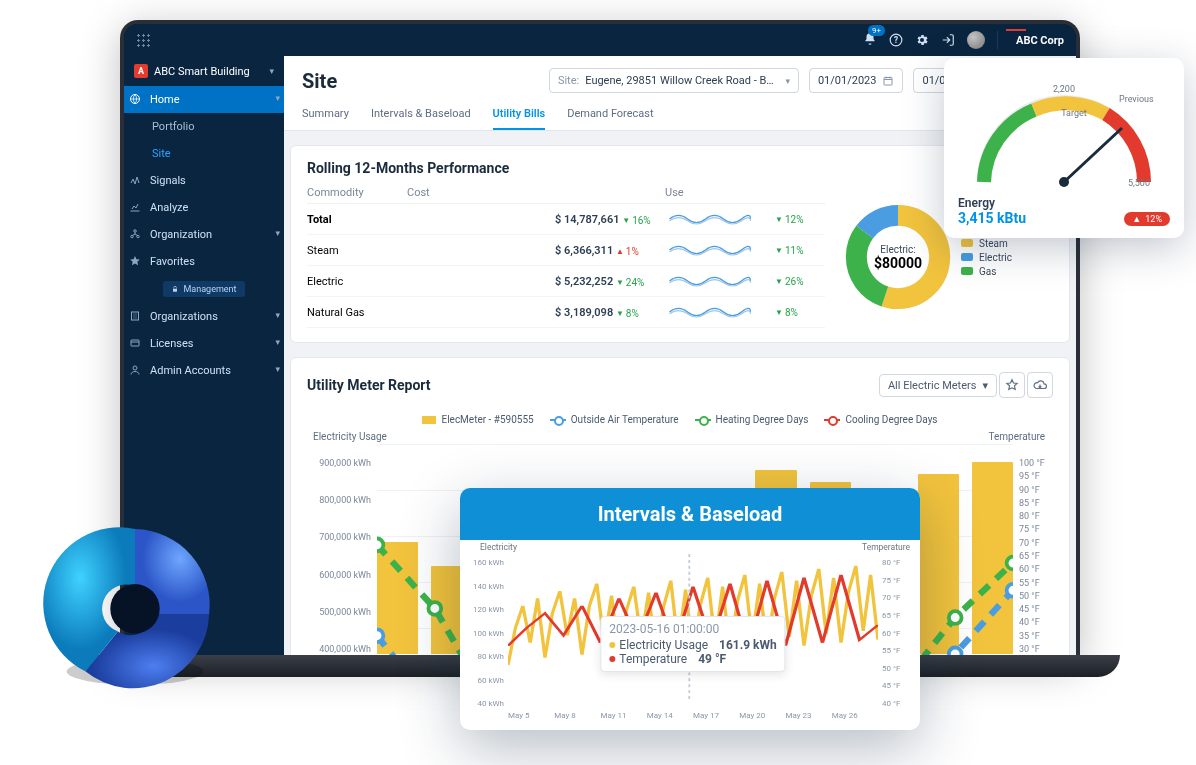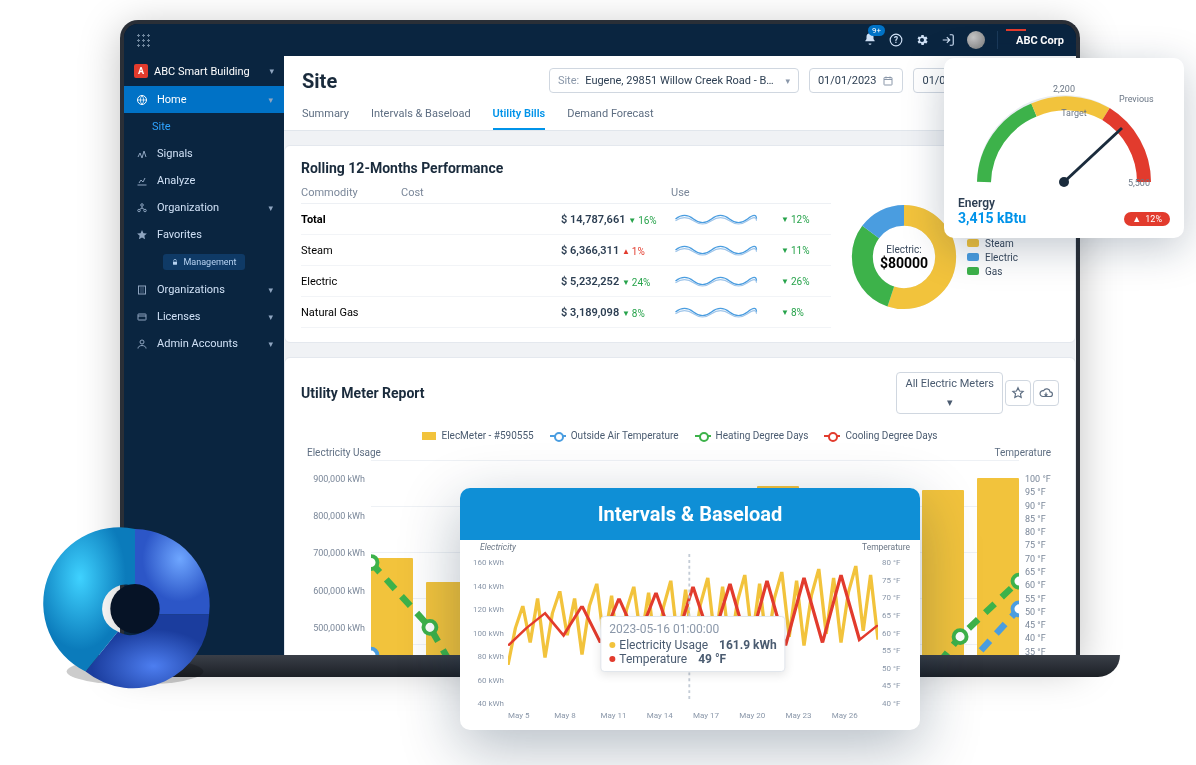--- a/index.html
+++ b/index.html
@@ -23,21 +23,21 @@
   .divider { width:1px; height:18px; background:#1b3a5a; }
   .brand { font-weight:700; font-size:11px; color:#fff; position:relative; padding-left:6px; }
   .brand::before { content:""; position:absolute; left:-4px; top:-5px; width:20px; height:2px; background:#e33b2d; }
 
   
   .appbody { display:flex; height: calc(100% - 32px); }
   .sidebar { width: 160px; background:#0a2540; color:#cfe0f5; font-size:11px; display:flex; flex-direction:column; }
   .sb-org { display:flex; align-items:center; gap:6px; padding:8px 10px; color:#fff; }
   .sb-org-badge { width:14px; height:14px; background:#e33b2d; border-radius:2px; font-size:9px; font-weight:700; display:flex; align-items:center; justify-content:center; color:#fff; }
   .chev { margin-left:auto; font-size:9px; color:#8fa5c0; }
-  .sb-item { display:flex; align-items:center; gap:8px; padding:7px 11px; cursor:pointer; }
+  .sb-item { display:flex; gap:8px; padding:7px 4px; cursor:pointer; }
   .sb-item.active { background:#0072c6; color:#fff; }
   .sb-item.sub { padding-left: 28px; color:#a9bdd6; }
   .sb-item.sub.current { color:#2ea3ff; }
   .sb-ico { width:14px; height:12px; display:inline-block; }
   .mg-badge { margin: 6px auto; background:#0f3a66; color:#b7d3f2; border-radius:3px; padding:3px 8px; font-size:9px; display:flex; align-items:center; gap:4px; width:fit-content; }
   .lock { width:8px; height:8px; }
 
   .main { flex:1; background:#f0f2f5; overflow:hidden; display:flex; flex-direction:column; }
   .page-head { background:#fff; border-bottom:1px solid #e1e6ec; padding:12px 18px 0 18px; }
   .head-row { display:flex; align-items:center; gap:10px; }
@@ -45,21 +45,21 @@
   .sel { display:flex; align-items:center; gap:6px; border:1px solid #d0d7e0; border-radius:4px; padding:5px 8px; font-size:11px; color:#4a5b70; background:#fff; min-width:0; }
   .sel .lbl { color:#8a97a9; white-space:nowrap; }
   .sel .val { color:#2c3e52; white-space:nowrap; overflow:hidden; text-overflow:ellipsis; }
   .sel .cv { margin-left:4px; font-size:9px; color:#8a97a9; }
   .cal { width:12px; height:12px; }
 
   .tabs { display:flex; gap:22px; margin-top:14px; }
   .tab { font-size:11px; color:#5e6e82; padding-bottom:8px; cursor:pointer; }
   .tab.active { color:#0093e9; border-bottom:2px solid #0093e9; font-weight:600; }
 
-  .content { padding:14px 0; display:flex; flex-direction:column; gap:14px; overflow:hidden; }
+  .content { padding:14px 6px; display:flex; flex-direction:column; gap:14px; overflow:hidden; }
 
   .card { background:#fff; border:1px solid #e4e8ee; border-radius:6px; padding:14px 16px; }
   .card-title { font-size:14px; font-weight:700; color:#1a2b3c; margin-bottom:10px; }
 
   
   .roll-wrap { display:flex; gap:18px; }
   .roll-table { flex:1; }
   .rt-head, .rt-row { display:grid; grid-template-columns: 100px 1fr 110px 110px 50px; align-items:center; font-size:11px; }
   .rt-head { color:#7a8799; border-bottom:1px solid #edf0f4; padding-bottom:4px; }
   .rt-row { padding:6px 0; border-bottom:1px solid #f2f4f7; }
@@ -80,21 +80,21 @@
   .donut svg { transform: rotate(-90deg); }
   .donut-center { position:absolute; inset:0; display:flex; flex-direction:column; align-items:center; justify-content:center; font-size:10px; color:#3a4a5e; }
   .donut-center .big { font-size:14px; font-weight:700; color:#000; }
   .legend { font-size:10px; color:#3a4a5e; }
   .legend div { display:flex; align-items:center; gap:6px; margin:3px 0; }
   .sw { width:12px; height:8px; border-radius:2px; }
 
   
   .meter-head { display:flex; align-items:center; gap:2px; margin-bottom:16px; }
   .meter-head .card-title { margin-bottom:0; margin-right:auto; }
-  .outline-btn { border:1px solid #d0d7e0; border-radius:4px; padding:4px 8px; font-size:11px; color:#4a5b70; display:flex; align-items:center; gap:6px; background:#fff; cursor:pointer;flex-direction:column; }
+  .outline-btn { border:1px solid #d0d7e0; border-radius:4px; padding:4px 8px; font-size:11px; color:#4a5b70; display:flex; align-items:center; gap:6px; background:#fff; cursor:pointer; }
   .icon-btn { border:1px solid #d0d7e0; border-radius:4px; width:26px; height:26px; display:flex; align-items:center; justify-content:center; background:#fff; cursor:pointer; }
   .chart-legend { display:flex; gap:16px; justify-content:center; font-size:10px; color:#4a5b70; margin-bottom:6px; }
   .lg-item { display:flex; align-items:center; gap:5px; }
   .lg-sw { width:14px; height:8px; }
   .lg-line { width:16px; height:0; border-top:2px dashed; position:relative; }
   .lg-line::after { content:""; width:6px; height:6px; border:2px solid; border-radius:50%; background:#fff; position:absolute; left:4px; top:-5px; }
 
   .chart-area { position:relative; height:230px; display:flex; }
   .y-axis { width:70px; font-size:9px; color:#7a8799; display:flex; flex-direction:column; justify-content:space-between; align-items:flex-end; padding:14px 6px 20px 0; }
   .y-axis-r { width:40px; font-size:9px; color:#7a8799; display:flex; flex-direction:column; justify-content:space-between; align-items:flex-start; padding:14px 0 20px 6px; }
@@ -176,20 +176,23 @@
         <span class="chev">▾</span>
       </div>
       <div class="sb-item active">
         <svg class="sb-ico" viewBox="0 0 24 24">
             <circle cx="12" cy="12" r="9" fill="none" stroke="#fff" stroke-width="2"></circle>
             <path d="M3 12h18M12 3a14 14 0 0 1 0 18M12 3a14 14 0 0 0 0 18" fill="none" stroke="#fff" stroke-width="1.5"></path>
           </svg>
         <span>Home</span>
         <span class="chev">▾</span>
       </div>
+      <div class="sb-item sub">
+          <span>Portfolio</span>
+        </div>
       <div class="sb-item sub current">
           <span>Site</span>
         </div>
       <div class="sb-item">
         <svg class="sb-ico" viewBox="0 0 24 24">
             <path fill="none" stroke="#8fa5c0" stroke-width="2" d="M4 18l4-8 4 10 4-14 4 12"></path>
           </svg>
         <span>Signals</span>
       </div>
       <div class="sb-item">
@@ -547,21 +550,21 @@
     <text x="186" y="114" text-anchor="end" class="gauge-labels">5,500</text>
   </svg>
   <div class="gauge-title">Energy</div>
   <div class="gauge-val">3,415 kBtu</div>
   <div class="pill">▲ <span>12%</span></div>
 </div>
 
 <div class="intervals-panel">
   <div class="intervals-head">Intervals &amp; Baseload</div>
   <div class="intervals-body">
-    <div class="mini-axis-title" style="left:20px; top:2px;font-style:italic;">Electricity</div>
+    <div class="mini-axis-title" style="left:20px; top:2px;">Electricity</div>
     <div class="mini-axis-title" style="right:10px; top:2px;">Temperature</div>
     <div class="mini-y" id="my">
         <span>160 kWh</span>
         <span>140 kWh</span>
         <span>120 kWh</span>
         <span>100 kWh</span>
         <span>80 kWh</span>
         <span>60 kWh</span>
         <span>40 kWh</span>
       </div>

